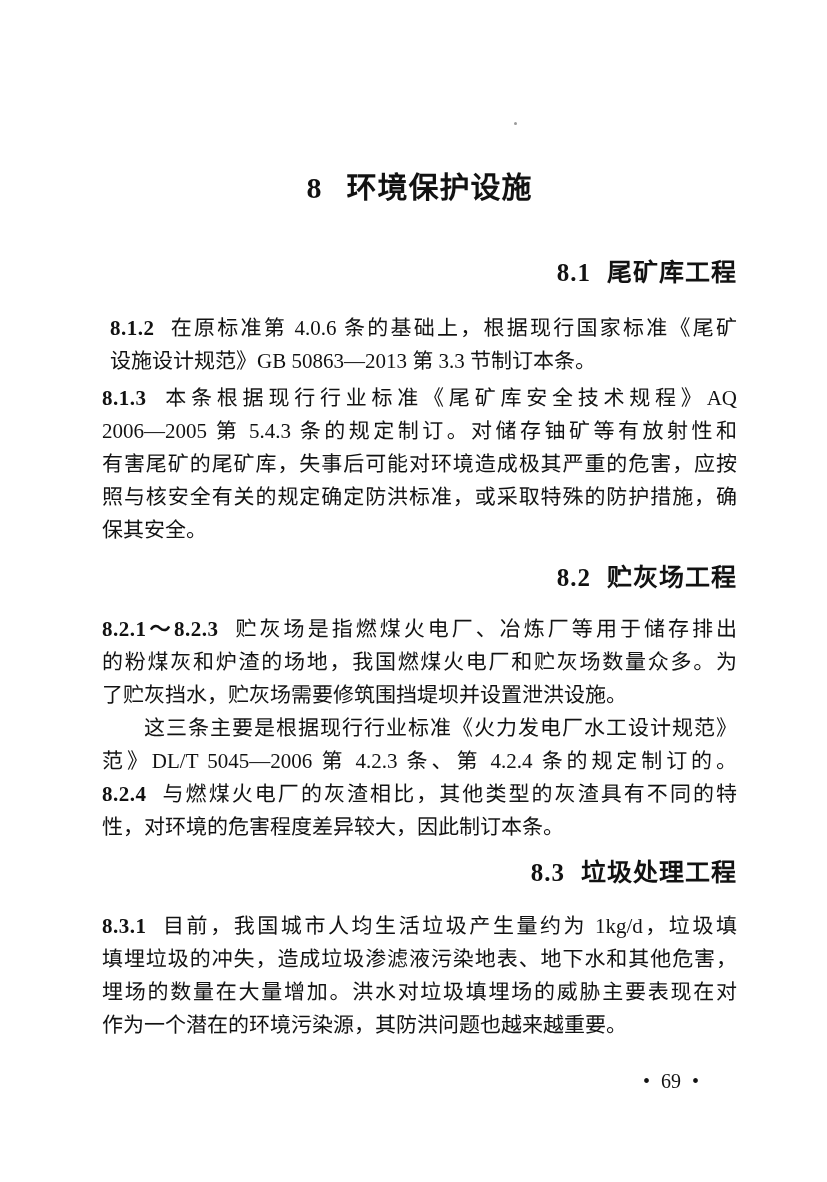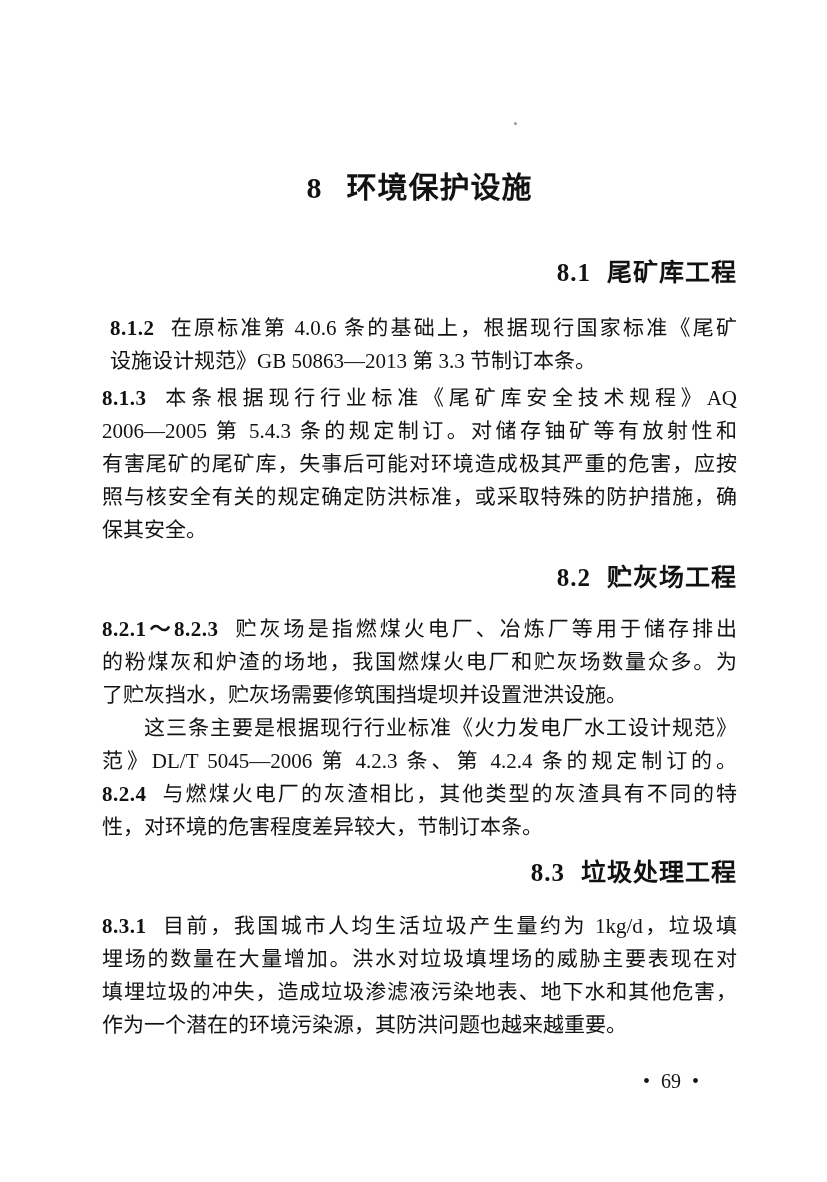--- a/index.html
+++ b/index.html
@@ -128,29 +128,29 @@
     <div class="line">了贮灰挡水，贮灰场需要修筑围挡堤坝并设置泄洪设施。</div>
   </div>
 
   <div class="para">
     <div class="line fill indent1">这三条主要是根据现行行业标准《火力发电厂水工设计规范》</div>
     <div class="line fill">范》DL/T 5045—2006 第 4.2.3 条、第 4.2.4 条的规定制订的。</div>
   </div>
 
   <div class="para">
     <div class="line fill"><span class="label">8.2.4</span><span>与燃煤火电厂的灰渣相比，其他类型的灰渣具有不同的特</span></div>
-    <div class="line">性，对环境的危害程度差异较大，节制订本条。</div>
+    <div class="line">性，对环境的危害程度差异较大，因此制订本条。</div>
   </div>
 
   <div class="h2 h2-3">
     <span class="num">8.3</span><span>垃圾处理工程</span>
   </div>
 
   <div class="para mt-p831">
     <div class="line fill"><span class="label">8.3.1</span><span>目前，我国城市人均生活垃圾产生量约为 1kg/d，垃圾填</span></div>
+    <div class="line fill">填埋垃圾的冲失，造成垃圾渗滤液污染地表、地下水和其他危害，</div>
     <div class="line fill">埋场的数量在大量增加。洪水对垃圾填埋场的威胁主要表现在对</div>
-    <div class="line fill">填埋垃圾的冲失，造成垃圾渗滤液污染地表、地下水和其他危害，</div>
     <div class="line">作为一个潜在的环境污染源，其防洪问题也越来越重要。</div>
   </div>
 
 </div>
 
 <div class="footer">• 69 •</div>
 
 </body></html>

